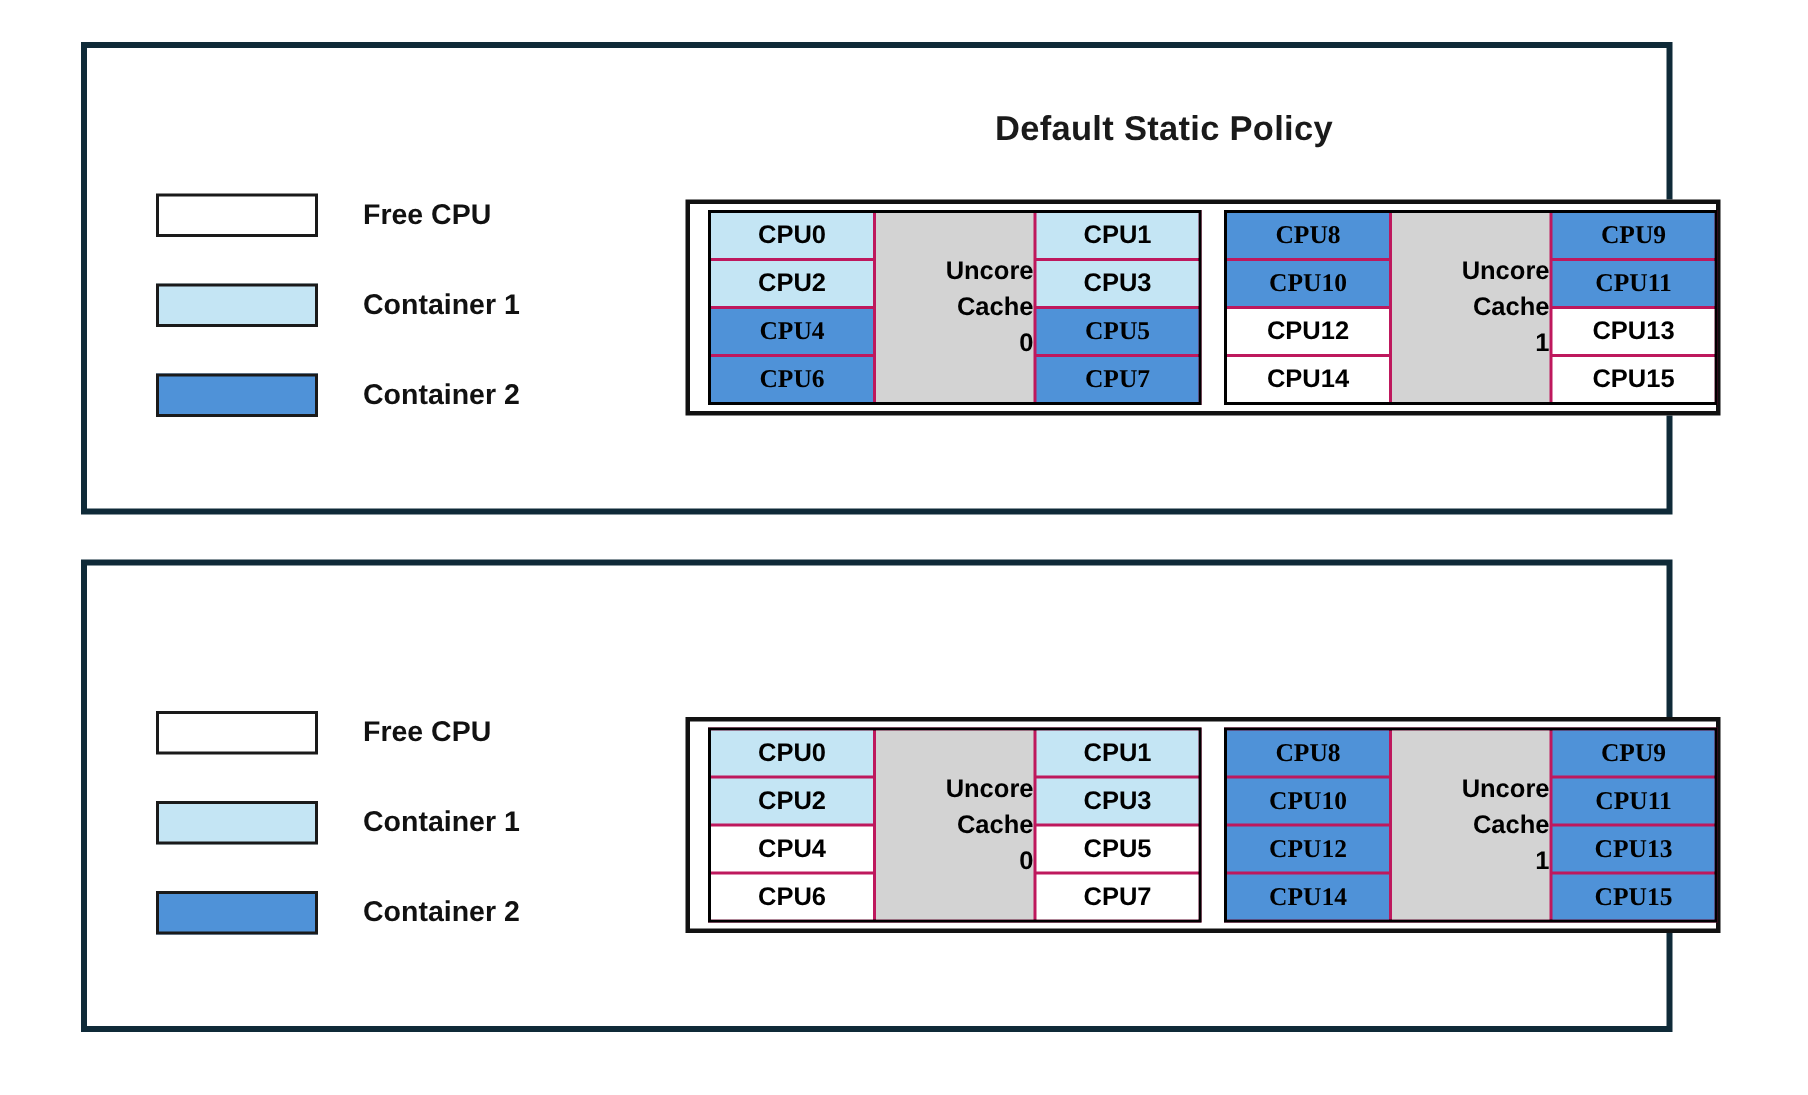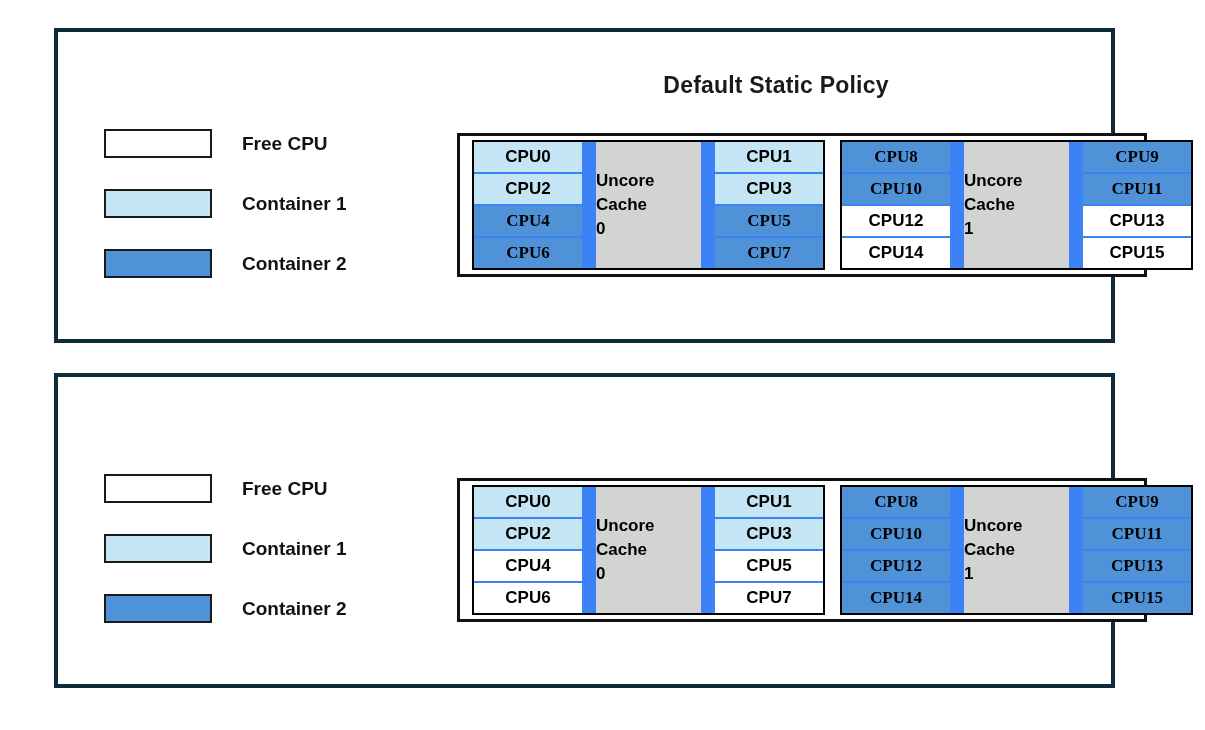--- a/index.html
+++ b/index.html
@@ -30,31 +30,31 @@
     margin-left:30px; font-size:19px; font-weight:bold; color:#111111;
     white-space:nowrap;
   }
 
   .diagram {
     position:absolute; left:399px; top:101px; width:690px; height:144px;
     box-sizing:border-box; border:3px solid #111111; background:#ffffff;
     display:flex; align-items:center; padding-left:12px;
   }
   .group {
-    display:flex; background:#3b82f6; border:2px solid #000000; gap:14px;
+    display:flex; background:#be185d; border:2px solid #000000; gap:2px;
     flex:0 0 auto;
   }
   .group + .group { margin-left:15px; }
   .cpu-col { display:flex; flex-direction:column; gap:2px; width:108px; }
   .cpu {
     height:30px; display:flex; align-items:center; justify-content:center;
     font-size:17px; font-weight:bold; color:#000000; background:#ffffff;
   }
   .cache {
-    width:105px; display:flex; flex-direction:column; align-items:flex-start;
+    width:105px; display:flex; flex-direction:column; align-items:flex-end;
     justify-content:center; background:#d3d3d3; font-size:17px; font-weight:bold;
     color:#000000; line-height:24px; text-align:center;
   }
 
   [data-state="free"]       { background:#ffffff; }
   [data-state="container1"] { background:#c4e5f4; }
   [data-state="container2"] { background:#4f92d8;font-family:Liberation Serif, serif; }
 </style>
 </head>
 <body>

